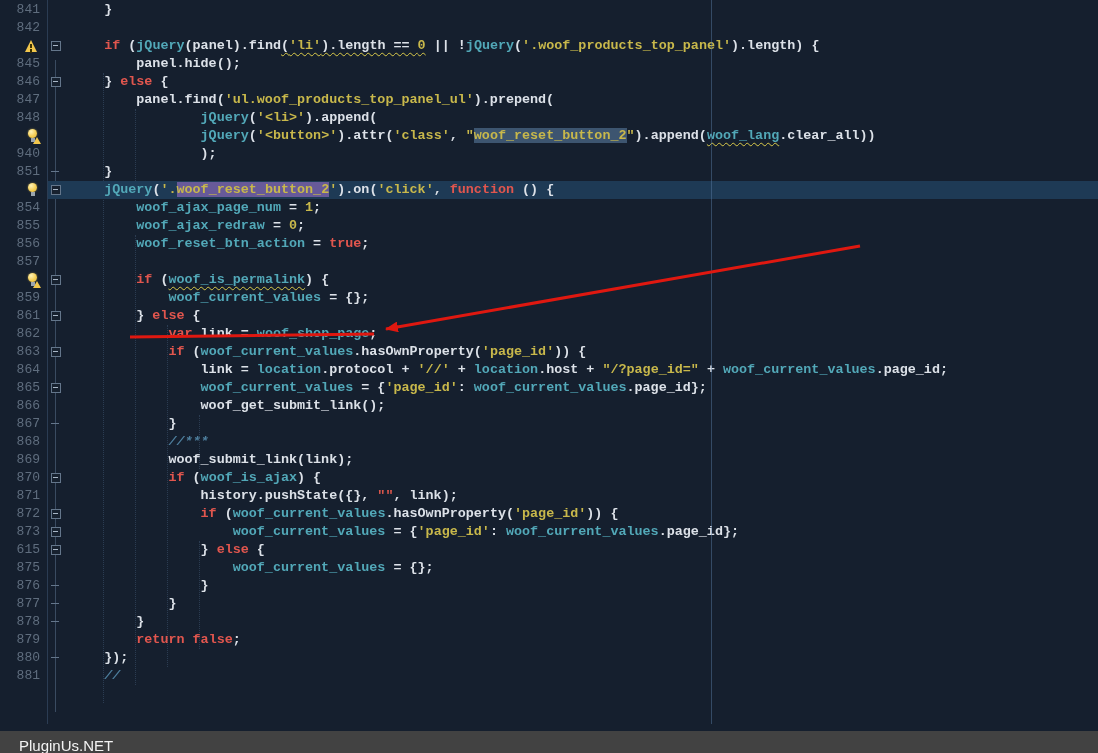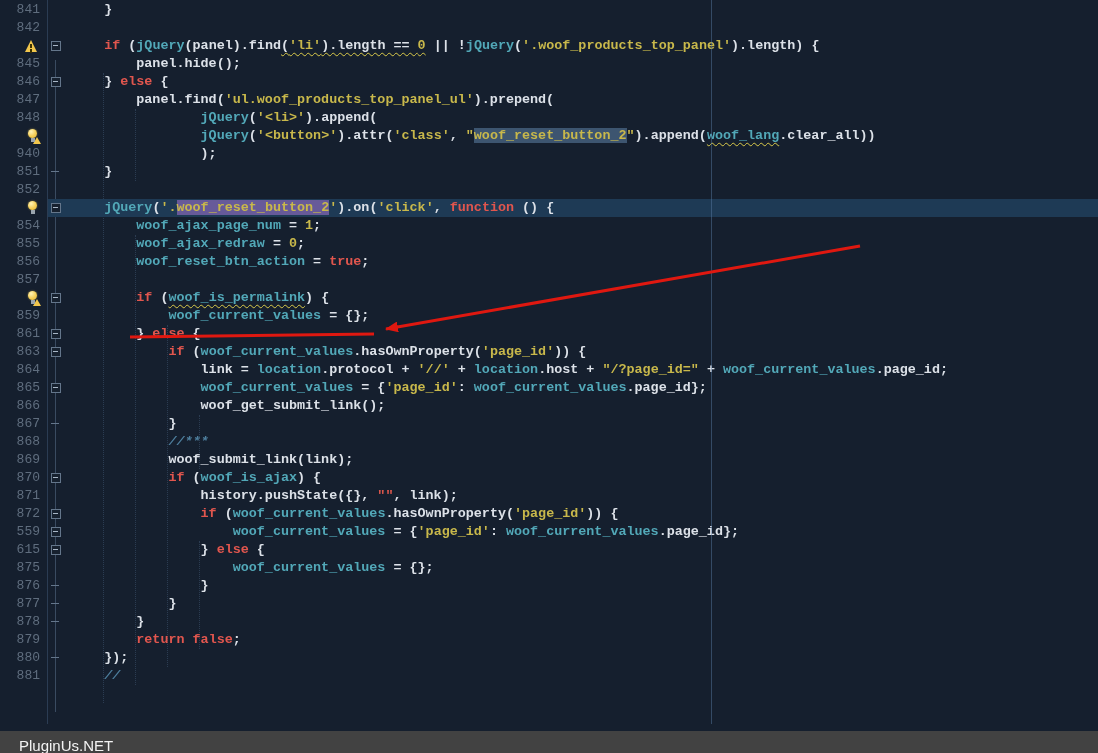--- a/index.html
+++ b/index.html
@@ -107,24 +107,20 @@
         </div>
         <div class="row">
           <span class="ln">940</span>
           <span class="code"><span class="pl">                );</span></span>
         </div>
         <div class="row">
           <span class="ln">851</span>
           <span class="fold-e"></span>
           <span class="code"><span class="pl">    }</span></span>
         </div>
-        <div class="row">
-          <span class="ln">852</span>
-          <span class="code"></span>
-        </div>
         <div class="row caret">
           <span class="bulb"></span>
           <span class="fold-m"></span>
           <span class="code"><span class="pl">    </span><span class="id">jQuery</span><span class="pl">(</span><span class="lit">'.</span><span class="lit sel">woof_reset_button_2</span><span class="lit">'</span><span class="pl">).on(</span><span class="lit">'click'</span><span class="pl">, </span><span class="kw">function</span><span class="pl"> () {</span></span>
         </div>
         <div class="row">
           <span class="ln">854</span>
           <span class="code"><span class="pl">        </span><span class="id">woof_ajax_page_num</span><span class="pl"> = </span><span class="lit">1</span><span class="pl">;</span></span>
         </div>
         <div class="row">
@@ -149,20 +145,24 @@
         <div class="row">
           <span class="ln">859</span>
           <span class="code"><span class="pl">            </span><span class="id">woof_current_values</span><span class="pl"> = {};</span></span>
         </div>
         <div class="row">
           <span class="ln">861</span>
           <span class="fold-m"></span>
           <span class="code"><span class="pl">        } </span><span class="kw">else</span><span class="pl"> {</span></span>
         </div>
         <div class="row">
+          <span class="ln">862</span>
+          <span class="code"><span class="pl">            </span><span class="kw">var</span><span class="pl"> link = </span><span class="id">woof_shop_page</span><span class="pl">;</span></span>
+        </div>
+        <div class="row">
           <span class="ln">863</span>
           <span class="fold-m"></span>
           <span class="code"><span class="pl">            </span><span class="kw">if</span><span class="pl"> (</span><span class="id">woof_current_values</span><span class="pl">.hasOwnProperty(</span><span class="lit">'page_id'</span><span class="pl">)) {</span></span>
         </div>
         <div class="row">
           <span class="ln">864</span>
           <span class="code"><span class="pl">                link = </span><span class="id">location</span><span class="pl">.protocol + </span><span class="lit">'//'</span><span class="pl"> + </span><span class="id">location</span><span class="pl">.host + </span><span class="lit">"/?page_id="</span><span class="pl"> + </span><span class="id">woof_current_values</span><span class="pl">.page_id;</span></span>
         </div>
         <div class="row">
           <span class="ln">865</span>
@@ -194,21 +194,21 @@
         <div class="row">
           <span class="ln">871</span>
           <span class="code"><span class="pl">                history.pushState({}, </span><span class="red">""</span><span class="pl">, link);</span></span>
         </div>
         <div class="row">
           <span class="ln">872</span>
           <span class="fold-m"></span>
           <span class="code"><span class="pl">                </span><span class="kw">if</span><span class="pl"> (</span><span class="id">woof_current_values</span><span class="pl">.hasOwnProperty(</span><span class="lit">'page_id'</span><span class="pl">)) {</span></span>
         </div>
         <div class="row">
-          <span class="ln">559</span>
+          <span class="ln">873</span>
           <span class="fold-m"></span>
           <span class="code"><span class="pl">                    </span><span class="id">woof_current_values</span><span class="pl"> = {</span><span class="lit">'page_id'</span><span class="pl">: </span><span class="id">woof_current_values</span><span class="pl">.page_id};</span></span>
         </div>
         <div class="row">
           <span class="ln">615</span>
           <span class="fold-m"></span>
           <span class="code"><span class="pl">                } </span><span class="kw">else</span><span class="pl"> {</span></span>
         </div>
         <div class="row">
           <span class="ln">875</span>

